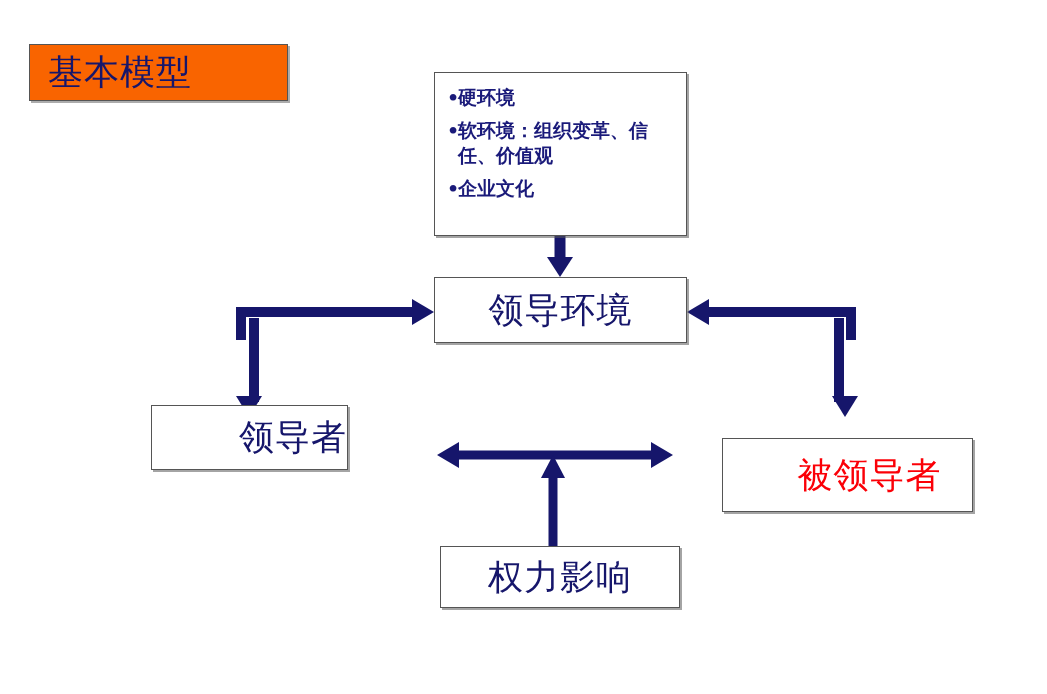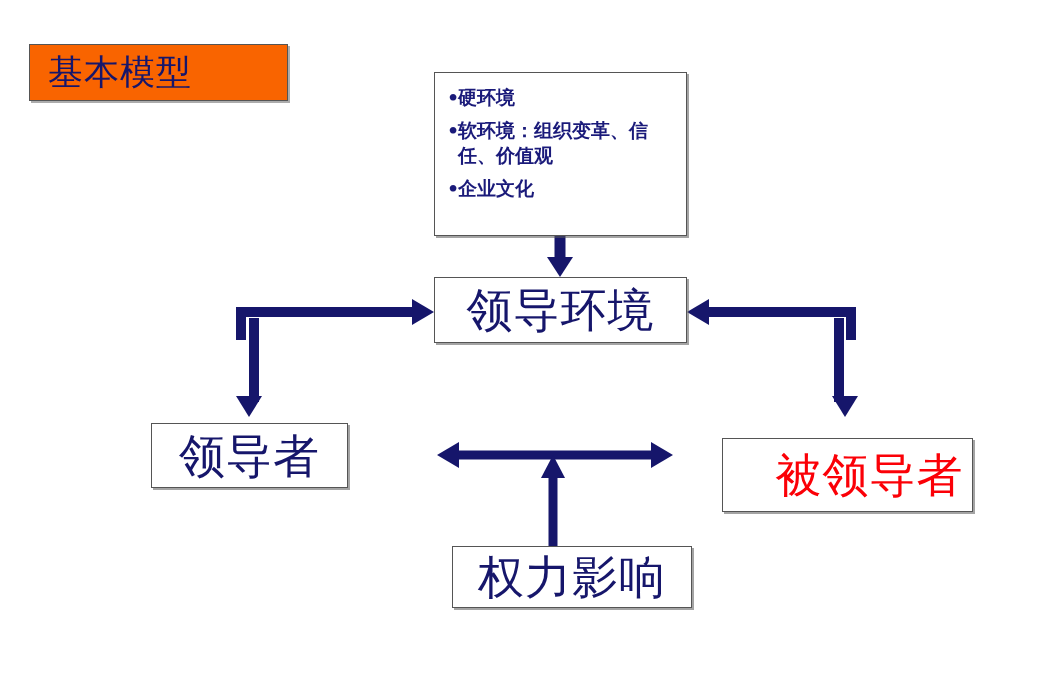--- a/index.html
+++ b/index.html
@@ -78,32 +78,32 @@
     line-height: 1.28;
     color: #1A1A7A;
     text-align: left;
   }
   .bullet-text {
     flex: 1 1 auto;
   }
 
   .node-text {
     font-family: "DejaVu Serif", "Liberation Serif", serif;
-    font-size: 46px;
+    font-size: 35px;
     line-height: 1;
     color: #16166B;
     white-space: nowrap;
     letter-spacing: 1px;
   }
   .node-text.red { color: #FB0007; }
 
   .env-box  { left: 434px; top: 277px; width: 253px; height: 66px; }
-  .leader-box { left: 151px; top: 423px; width: 197px; height: 65px; }
+  .leader-box { left: 151px; top: 405px; width: 197px; height: 65px; justify-content: flex-end; }
   .follower-box { left: 722px; top: 438px; width: 251px; height: 74px; padding-left: 44px; }
-  .power-box { left: 452px; top: 546px; width: 240px; height: 62px; }
+  .power-box { left: 440px; top: 546px; width: 240px; height: 62px; }
 
   svg.arrows {
     position: absolute;
     left: 0;
     top: 0;
     width: 1047px;
     height: 694px;
     pointer-events: none;
   }
 </style>

